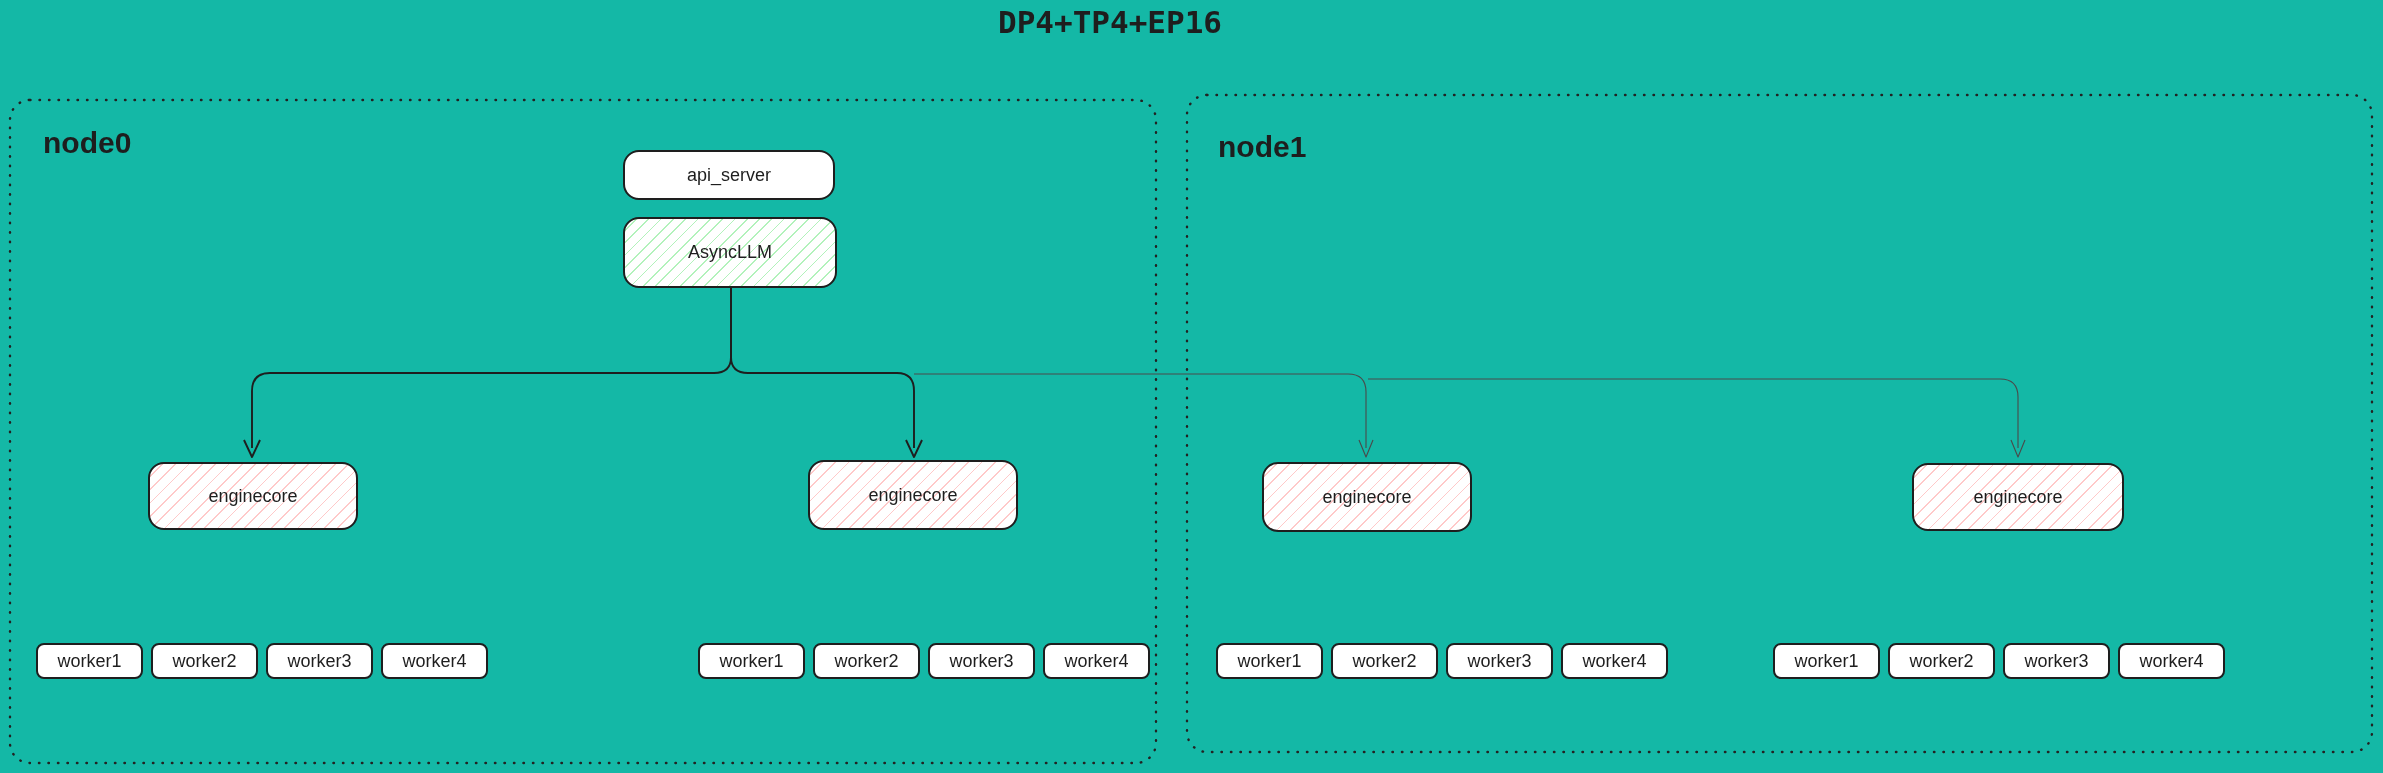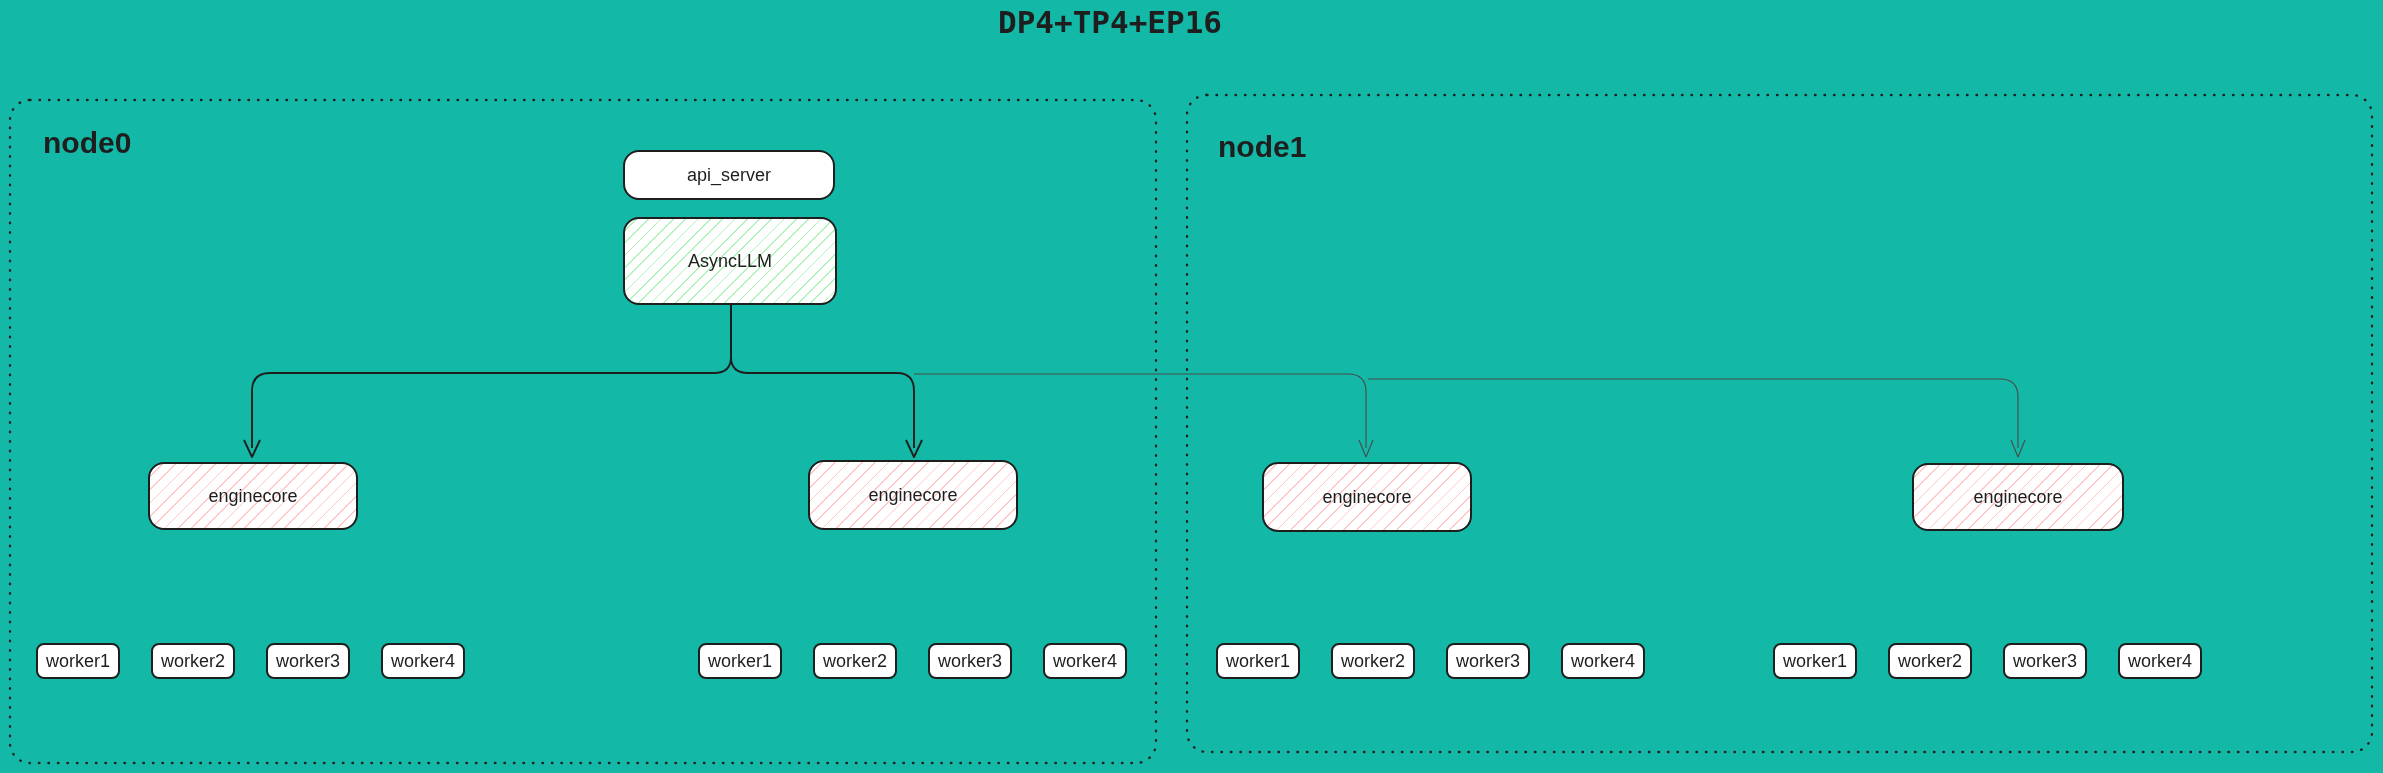--- a/index.html
+++ b/index.html
@@ -64,21 +64,21 @@
     background-image: repeating-linear-gradient(
       135deg,
       rgba(0,0,0,0) 0px, rgba(0,0,0,0) 8.2px,
       #ffc9c9 8.2px, #ffc9c9 9.4px);
     text-align: center;
   }
   .worker {
     position: absolute;
     box-sizing: border-box;
     top: 643px;
-    width: 84px;
+    width: 107px;
     height: 36px;
     border: 2px solid #1e1e1e;
     border-radius: 8px;
     background: #ffffff;
     display: flex;
     align-items: center;
     justify-content: center;
     font-size: 18px;
     color: #1e1e1e;
   }
@@ -106,21 +106,21 @@
     <path d="M 1368 379 L 2000 379 Q 2018 379 2018 397 L 2018 448" fill="none" stroke="#4a4a4a" stroke-width="1.1"></path>
     <path d="M 2011 440 L 2018 457 L 2025 440" fill="none" stroke="#4a4a4a" stroke-width="1.1" stroke-linejoin="round"></path>
   </svg>
 
   <div class="diagram-title">DP4+TP4+EP16</div>
 
   <div class="node-label" style="left:43px; top:126px;">node0</div>
   <div class="node-label" style="left:1212px; top:130px;margin-left:6px;">node1</div>
 
   <div class="box big" style="left:623px; top:150px; width:212px; height:50px;">api_server</div>
-  <div class="box big hatch-green" style="left:623px; top:217px; width:214px; height:88px;">AsyncLLM</div>
+  <div class="box big hatch-green" style="left:623px; top:217px; width:214px; height:71px;">AsyncLLM</div>
 
   <div class="box big hatch-red" style="left:148px; top:462px; width:210px; height:68px;">enginecore</div>
   <div class="box big hatch-red" style="left:808px; top:460px; width:210px; height:70px;">enginecore</div>
   <div class="box big hatch-red" style="left:1262px; top:462px; width:210px; height:70px;">enginecore</div>
   <div class="box big hatch-red" style="left:1912px; top:463px; width:212px; height:68px;">enginecore</div>
 
   <div class="worker" style="left:36px;">worker1</div>
   <div class="worker" style="left:151px;">worker2</div>
   <div class="worker" style="left:266px;">worker3</div>
   <div class="worker" style="left:381px;">worker4</div>

